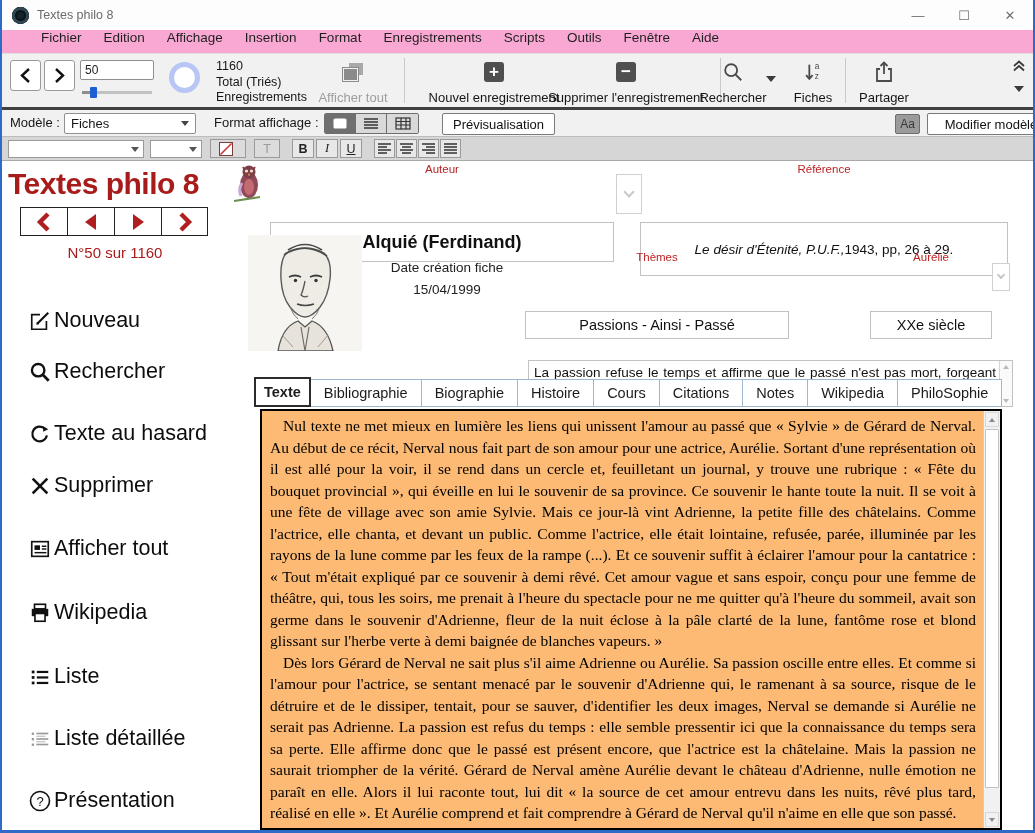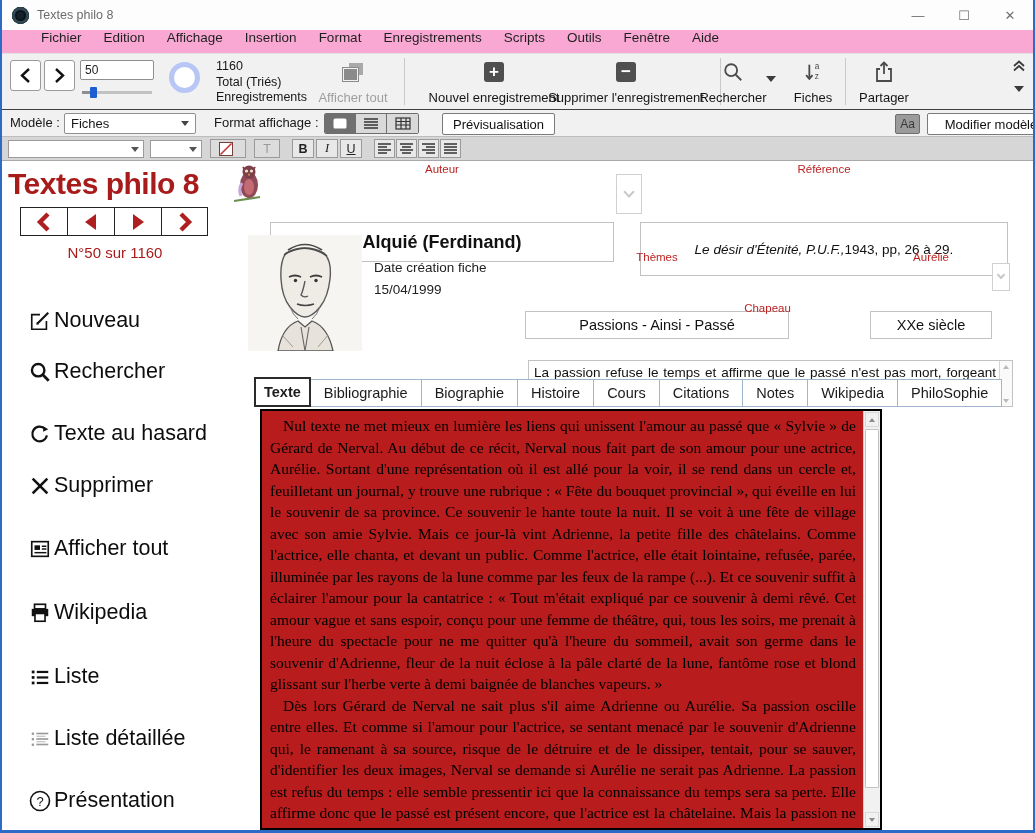--- a/index.html
+++ b/index.html
@@ -13,21 +13,21 @@
              box-shadow:inset 0 0 0 3px #2e4752, inset 0 0 0 5px #0b1418; }
   .apptitle { font-size:12.5px; color:#6b6b6b; }
   .wincontrols { position:absolute; right:0; top:0; height:30px; display:flex; }
   .winbtn { width:46px; height:30px; display:flex; align-items:center; justify-content:center; color:#707070; font-size:13px; }
 
   
   .menubar { height:23px; background:#f9a8d4; display:flex; align-items:flex-start; padding-left:28px; }
   .menuitem { font-size:13.5px; color:#1f1f1f; padding:0 11px; }
 
   
-  .toolbar { height:57px; background:#f1f1f1; border-top:1px solid #e0e0e0; border-bottom:1px solid #404040; position:relative; }
+  .toolbar { height:57px; background:#f1f1f1; border-top:1px solid #e0e0e0; border-bottom:3px solid #404040; position:relative; }
   .navbtn { position:absolute; top:6px; width:31px; height:31px; background:#fff; border:1px solid #9a9a9a; border-radius:3px;
             display:flex; align-items:center; justify-content:center; }
   .recbox { position:absolute; left:78px; top:6px; width:74px; height:20px; border:1px solid #8f8f8f; border-radius:2px;
             background:#fff; font-size:12px; padding:0 4px; color:#222; font-family:"Liberation Sans",sans-serif; }
   .slider { position:absolute; left:80px; top:33px; width:70px; height:10px; }
   .slider .track { position:absolute; top:4px; left:0; right:0; height:3px; background:#c2c2c2; }
   .slider .trackdone { position:absolute; top:4px; left:0; width:10px; height:3px; background:#8f8f8f; }
   .slider .thumb { position:absolute; left:8px; top:0; width:7px; height:11px; background:#1d5fd2; border-radius:1px; }
   .piering { position:absolute; left:167px; top:8px; width:31px; height:31px; border-radius:50%; border:5px solid #b7c6f5; background:#fff; }
   .counts { position:absolute; left:214px; top:5px; font-size:12.5px; color:#161616; line-height:15.5px; }
@@ -83,39 +83,39 @@
   .fieldbox { position:absolute; background:#fff; border:1px solid #c2c2c2;margin-top:48px; }
 
   .auteur-val { width:100%; height:100%; display:flex; align-items:center; justify-content:center; font-size:18px; font-weight:bold; color:#111; }
   .ddside { position:absolute; background:#fff; border:1px solid #d0d0d0; display:flex; align-items:center; justify-content:center; }
   .chev { width:8px; height:8px; border-right:2px solid #c9c9c9; border-bottom:2px solid #c9c9c9; transform:rotate(45deg); margin-top:-4px; }
 
   .refbox { display:flex; align-items:center; justify-content:center; font-size:13.5px; color:#111; }
   .refbox .it { font-style:italic; }
 
   .portrait { position:absolute; left:246px; top:74px; width:114px; height:116px; background:#f7f6f3; }
-  .dateblk { position:absolute; left:372px; top:96px; width:146px; text-align:left; font-size:13.5px; color:#222; line-height:22px; }
+  .dateblk { position:absolute; left:372px; top:96px; width:146px; text-align:center; font-size:13.5px; color:#222; line-height:22px; }
 
   .centerval { width:100%; height:100%; display:flex; align-items:center; justify-content:center; font-size:14.5px; color:#111; }
   .chapeautxt { padding:3px 16px 3px 5px; font-size:13.5px; color:#111; line-height:18px; text-align:justify; }
   .minibar { position:absolute; right:0; top:0; bottom:0; width:13px; border-left:1px solid #d5d5d5; background:#fafafa; }
   .minibar .up, .minibar .dn { position:absolute; left:0; right:0; height:11px; display:flex; align-items:center; justify-content:center; }
   .minibar .up { top:0; } .minibar .dn { bottom:0; }
   .tri-up { width:0; height:0; border-left:3px solid transparent; border-right:3px solid transparent; border-bottom:4px solid #b9b9b9; }
   .tri-dn { width:0; height:0; border-left:3px solid transparent; border-right:3px solid transparent; border-top:4px solid #b9b9b9; }
 
   
   .tabs { position:absolute; left:252px; top:216px; display:flex; align-items:flex-end; height:30px; }
   .tab { height:28px; border:1px solid #9fb6cf; border-left:none; background:#fff; display:flex; align-items:center;
          padding:0 13px; font-size:14.5px; color:#1c1c1c; position:relative; }
   .tab:first-child { border-left:1px solid #9fb6cf; }
   .tab.active { font-weight:bold; border:2px solid #2b2b2b; height:30px; z-index:3; padding:0 8px; }
 
   
-  .panel { position:absolute; left:258px; top:248px; width:622px; height:421px; border:2px solid #000; background:#b91c1c; overflow:hidden; }
+  .panel { position:absolute; left:258px; top:248px; width:742px; height:421px; border:2px solid #000; background:#fdba74; overflow:hidden; }
   .paneltext { position:absolute; left:0; top:0; right:18px; bottom:0; padding:4px 6px 0 8px;
                font-family:"Liberation Serif", serif; font-size:15.5px; line-height:21.5px; text-align:justify; color:#000; overflow:hidden; }
   .paneltext p { text-indent:13px; }
   .vscroll { position:absolute; right:0; top:0; bottom:0; width:17px; background:#f1f1f1; border-left:1px solid #cfcfcf; }
   .vscroll .arrow { position:absolute; left:1px; right:1px; height:15px; background:#f1f1f1; border:1px solid #d8d8d8; display:flex; align-items:center; justify-content:center; }
   .vscroll .a-up { top:1px; } .vscroll .a-dn { bottom:1px; }
   .vscroll .thumb { position:absolute; left:1px; right:1px; top:18px; bottom:40px; background:#ffffff; border:1px solid #c3c3c3; border-radius:1px; }
 </style>
 </head>
 <body>
@@ -505,21 +505,20 @@
     </div>
 
     <div class="redlabel" style="left:868px; top:90px; width:122px">Aurélie</div>
     <div class="fieldbox" style="left:868px; top:102px; width:122px; height:28px">
       <div class="centerval">XXe siècle</div>
     </div>
     <div class="ddside" style="left:990px; top:102px; width:18px; height:28px">
       <div class="chev" style="width:6px;height:6px"></div>
     </div>
 
-    <div class="redlabel" style="left:523px; top:141px; width:485px">Chapeau</div>
     <div class="fieldbox" style="left:526px; top:151px; width:485px; height:47px">
       <div class="chapeautxt">La passion refuse le temps et affirme que le passé n'est pas mort, forgeant ainsi la chimère de l'éternité.</div>
       <div class="minibar">
         <div class="up">
             <div class="tri-up"></div>
           </div>
         <div class="dn">
             <div class="tri-dn"></div>
           </div>
       </div>

